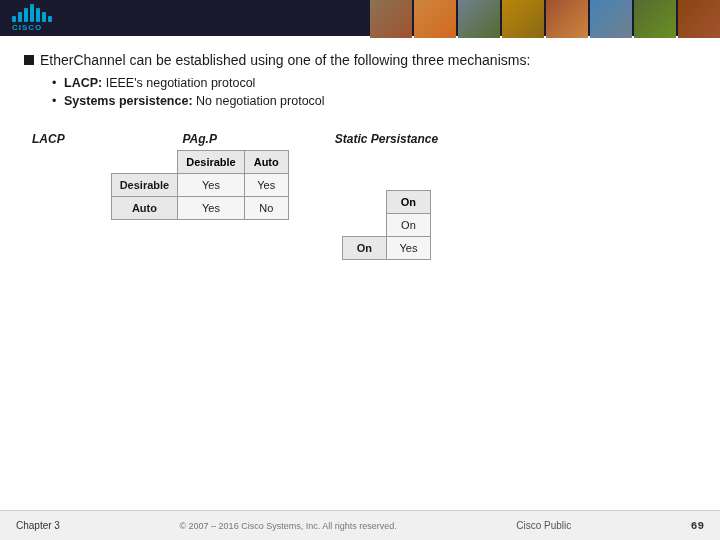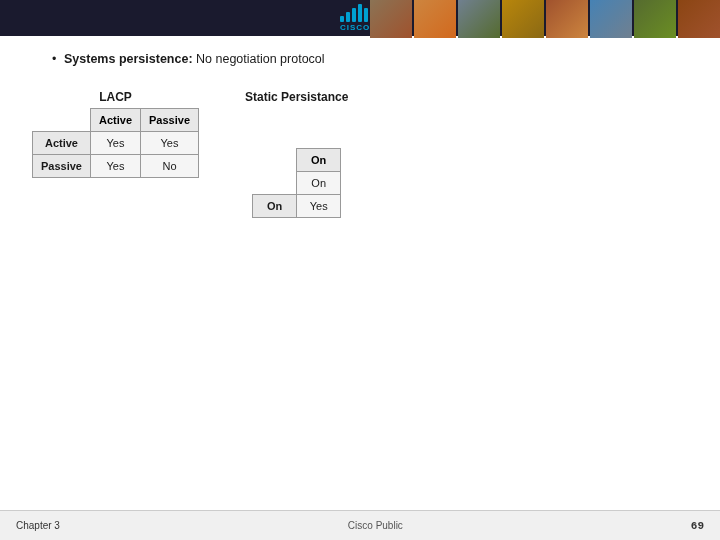--- a/index.html
+++ b/index.html
@@ -13,21 +13,20 @@
     }
 
     
     #header {
       background: #1a1a2e;
       height: 36px;
       display: flex;
       align-items: center;
       padding: 0 12px;
       position: relative;
-      justify-content: center;
     }
     #header-images {
       position: absolute;
       right: 0;
       top: 0;
       height: 38px;
       display: flex;
       gap: 2px;
     }
     .header-img-block {
@@ -111,20 +110,21 @@
       display: flex;
       flex-direction: column;
       align-items: center;
     }
     .table-label {
       font-size: 12px;
       font-weight: bold;
       color: #1a1a1a;
       margin-bottom: 4px;
       text-align: center;
+      font-style: italic;
     }
 
     table {
       border-collapse: collapse;
       font-size: 11px;
     }
     td, th {
       border: 1px solid #999;
       padding: 5px 8px;
       text-align: center;
@@ -225,53 +225,64 @@
     <div class="header-img-block" style="background: linear-gradient(135deg, #A0522D, #CD853F);"></div>
     <div class="header-img-block" style="background: linear-gradient(135deg, #4682B4, #708090);"></div>
     <div class="header-img-block" style="background: linear-gradient(135deg, #556B2F, #6B8E23);"></div>
     <div class="header-img-block" style="background: linear-gradient(135deg, #8B4513, #A0522D);"></div>
   </div>
 </div>
 
 <div id="content">
 
   <div class="bullet-section">
+    <div class="bullet-main">
+      <span class="square"></span>
+      <span>EtherChannel can be established using one of the following three mechanisms:</span>
+    </div>
     <ul class="sub-bullets">
+      <li>
+        <strong>LACP:</strong>
+        <span> IEEE's negotiation protocol</span>
+      </li>
       <li>
         <strong>Systems persistence:</strong>
         <span> No negotiation protocol</span>
       </li>
     </ul>
   </div>
 
   <div id="tables-area">
 
     <div class="table-group">
       <div class="table-label">LACP</div>
+    </div>
+
+    <div class="table-group" style="margin-left:30px;">
+      <div class="table-label">PAg.P</div>
       <table>
         <tbody>
             <tr>
           <td class="corner-empty" style="border:none;background:#fff;"></td>
-          <th>Active</th>
-          <th>Passive</th>
+          <th>Desirable</th>
+          <th>Auto</th>
         </tr>
         <tr>
-          <td class="row-header">Active</td>
+          <td class="row-header">Desirable</td>
           <td class="cell-yes">Yes</td>
           <td class="cell-yes">Yes</td>
         </tr>
         <tr>
-          <td class="row-header">Passive</td>
+          <td class="row-header">Auto</td>
           <td class="cell-yes">Yes</td>
           <td class="cell-no">No</td>
         </tr>
       </tbody>
         </table>
     </div>
-
 
     <div class="table-group" style="margin-left:30px;gap:40px;">
       <div class="table-label">Static Persistance</div>
       <table class="static-table">
         <tbody>
             <tr>
           <td class="corner-empty" style="border:none;background:#fff;"></td>
           <th>On</th>
         </tr>
         <tr>
@@ -284,15 +295,16 @@
         </tr>
       </tbody>
         </table>
     </div>
 
   </div>
 </div>
 
 <div id="footer">
   <span id="footer-chapter">Chapter 3</span>
+  <span id="footer-copyright">© 2007 – 2016 Cisco Systems, Inc. All rights reserved.</span>
   <span id="footer-label">Cisco Public</span>
   <span id="footer-page">69</span>
 </div>
 
 </body></html>

